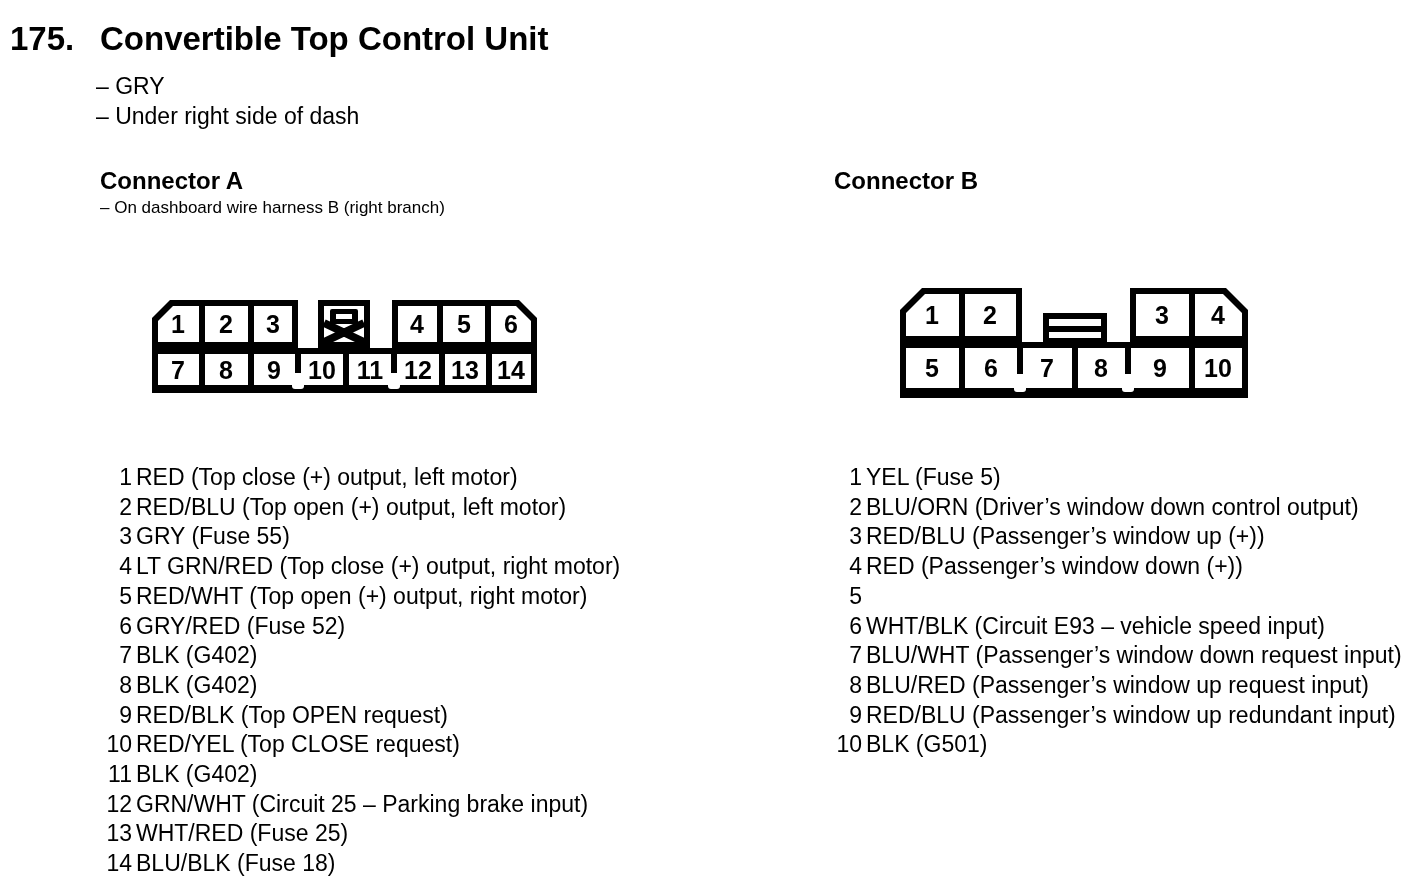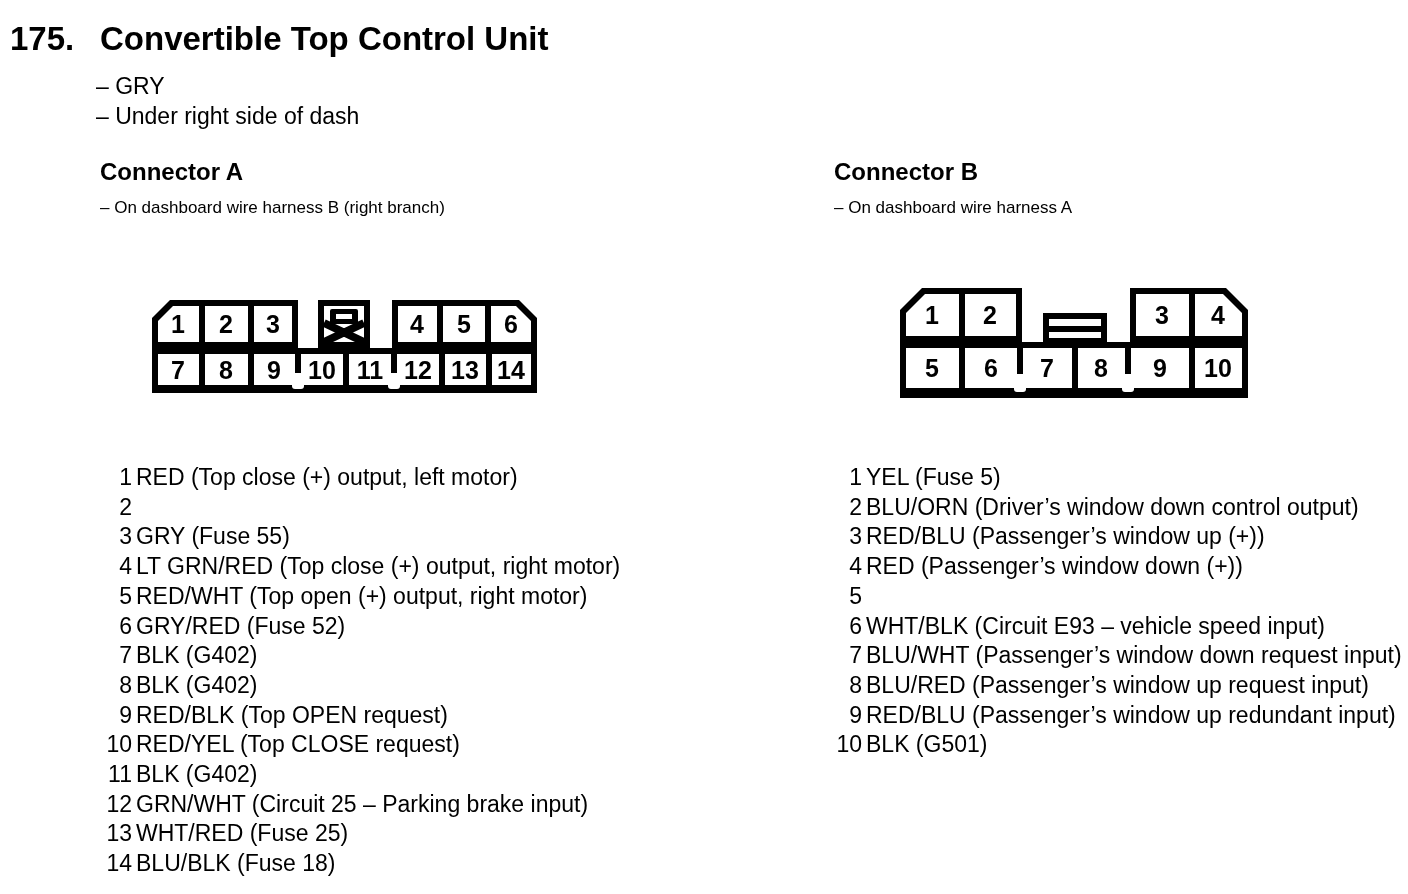--- a/index.html
+++ b/index.html
@@ -26,21 +26,21 @@
   .top-bullets{
     position:absolute;
     left:96px;
     top:72px;
     font-size:23px;
     line-height:29.5px;
     white-space:nowrap;
   }
   .conn-heading{
     position:absolute;
-    top:158px;
+    top:167px;
     font-size:24px;
     font-weight:bold;
     white-space:nowrap;
   }
   .conn-note{
     position:absolute;
     top:198px;
     font-size:17px;
     white-space:nowrap;
   }
@@ -82,21 +82,20 @@
 
   <div class="top-bullets">
     <div>– GRY</div>
     <div>– Under right side of dash</div>
   </div>
 
   <div class="conn-heading left-col">Connector A</div>
   <div class="conn-note left-col">– On dashboard wire harness B (right branch)</div>
 
   <div class="conn-heading right-col">Connector B</div>
-  <div class="conn-note right-col">– On dashboard wire harness A</div>
 
   <svg id="svg-a" class="conn-svg" width="385" height="93" viewBox="0 0 385 93">
 
     <g>
       <polygon class="blk" points="0,48 0,18 18,0 146,0 146,48"></polygon>
       <polygon class="wht" points="6,42 6,21 21,6 47,6 47,42"></polygon>
       <rect class="wht" x="53" y="6" width="43" height="36"></rect>
       <rect class="wht" x="102" y="6" width="38" height="36"></rect>
     </g>
 
@@ -189,20 +188,21 @@
     <text class="svg-pin-num" x="318" y="89">10</text>
   </svg>
 
   <div id="list-a" class="pin-list">
     <div class="pin-row">
         <span class="pin-num">1</span>
         <span class="pin-desc">RED (Top close (+) output, left motor)</span>
       </div>
     <div class="pin-row">
         <span class="pin-num">2</span>
+        <span class="pin-desc">RED/BLU (Top open (+) output, left motor)</span>
       </div>
     <div class="pin-row">
         <span class="pin-num">3</span>
         <span class="pin-desc">GRY (Fuse 55)</span>
       </div>
     <div class="pin-row">
         <span class="pin-num">4</span>
         <span class="pin-desc">LT GRN/RED (Top close (+) output, right motor)</span>
       </div>
     <div class="pin-row">

